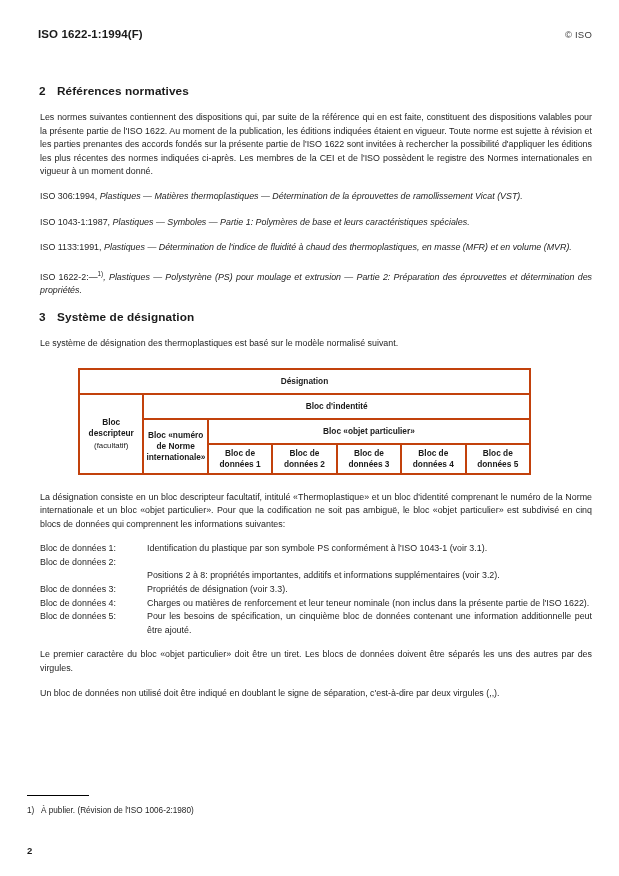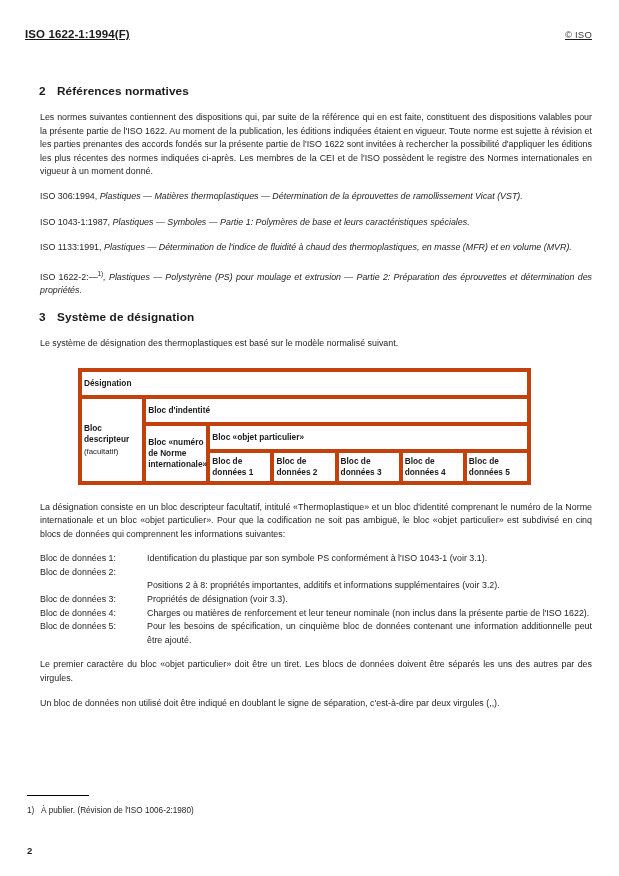--- a/index.html
+++ b/index.html
@@ -14,26 +14,25 @@
     background: #ffffff;
     font-family: "Liberation Sans", sans-serif;
     color: #1a1a1a;
     overflow: hidden;
   }
 
   
   .runhead {
     position: absolute;
     top: 28px;
-    left: 25px;
+    left: 38px;
     right: 27px;
     display: flex;
     justify-content: space-between;
     align-items: center;
-    text-decoration: underline;
   }
   .runhead-left {
     font-size: 11.5px;
     font-weight: bold;
     letter-spacing: 0.1px;
   }
   .runhead-right {
     font-size: 9.5px;
     font-weight: normal;
     letter-spacing: 0.2px;
@@ -89,22 +88,22 @@
     justify-content: flex-start;
     padding-left: 51px;
   }
   table.designation {
     border-collapse: collapse;
     width: 453px;
     table-layout: fixed;
     font-size: 8.3px;
   }
   table.designation td {
-    border: 4px solid #c2410c;
-    text-align: left;
+    border: 2px solid #c2410c;
+    text-align: center;
     vertical-align: middle;
     font-weight: bold;
     padding: 3px 2px;
     line-height: 11px;
   }
   td.t-title { height: 17px; }
   td.t-identity { height: 17px; }
   td.t-objet { height: 17px; }
   td.t-descripteur { width: 112px; }
   td.t-numero { width: 84px; }

